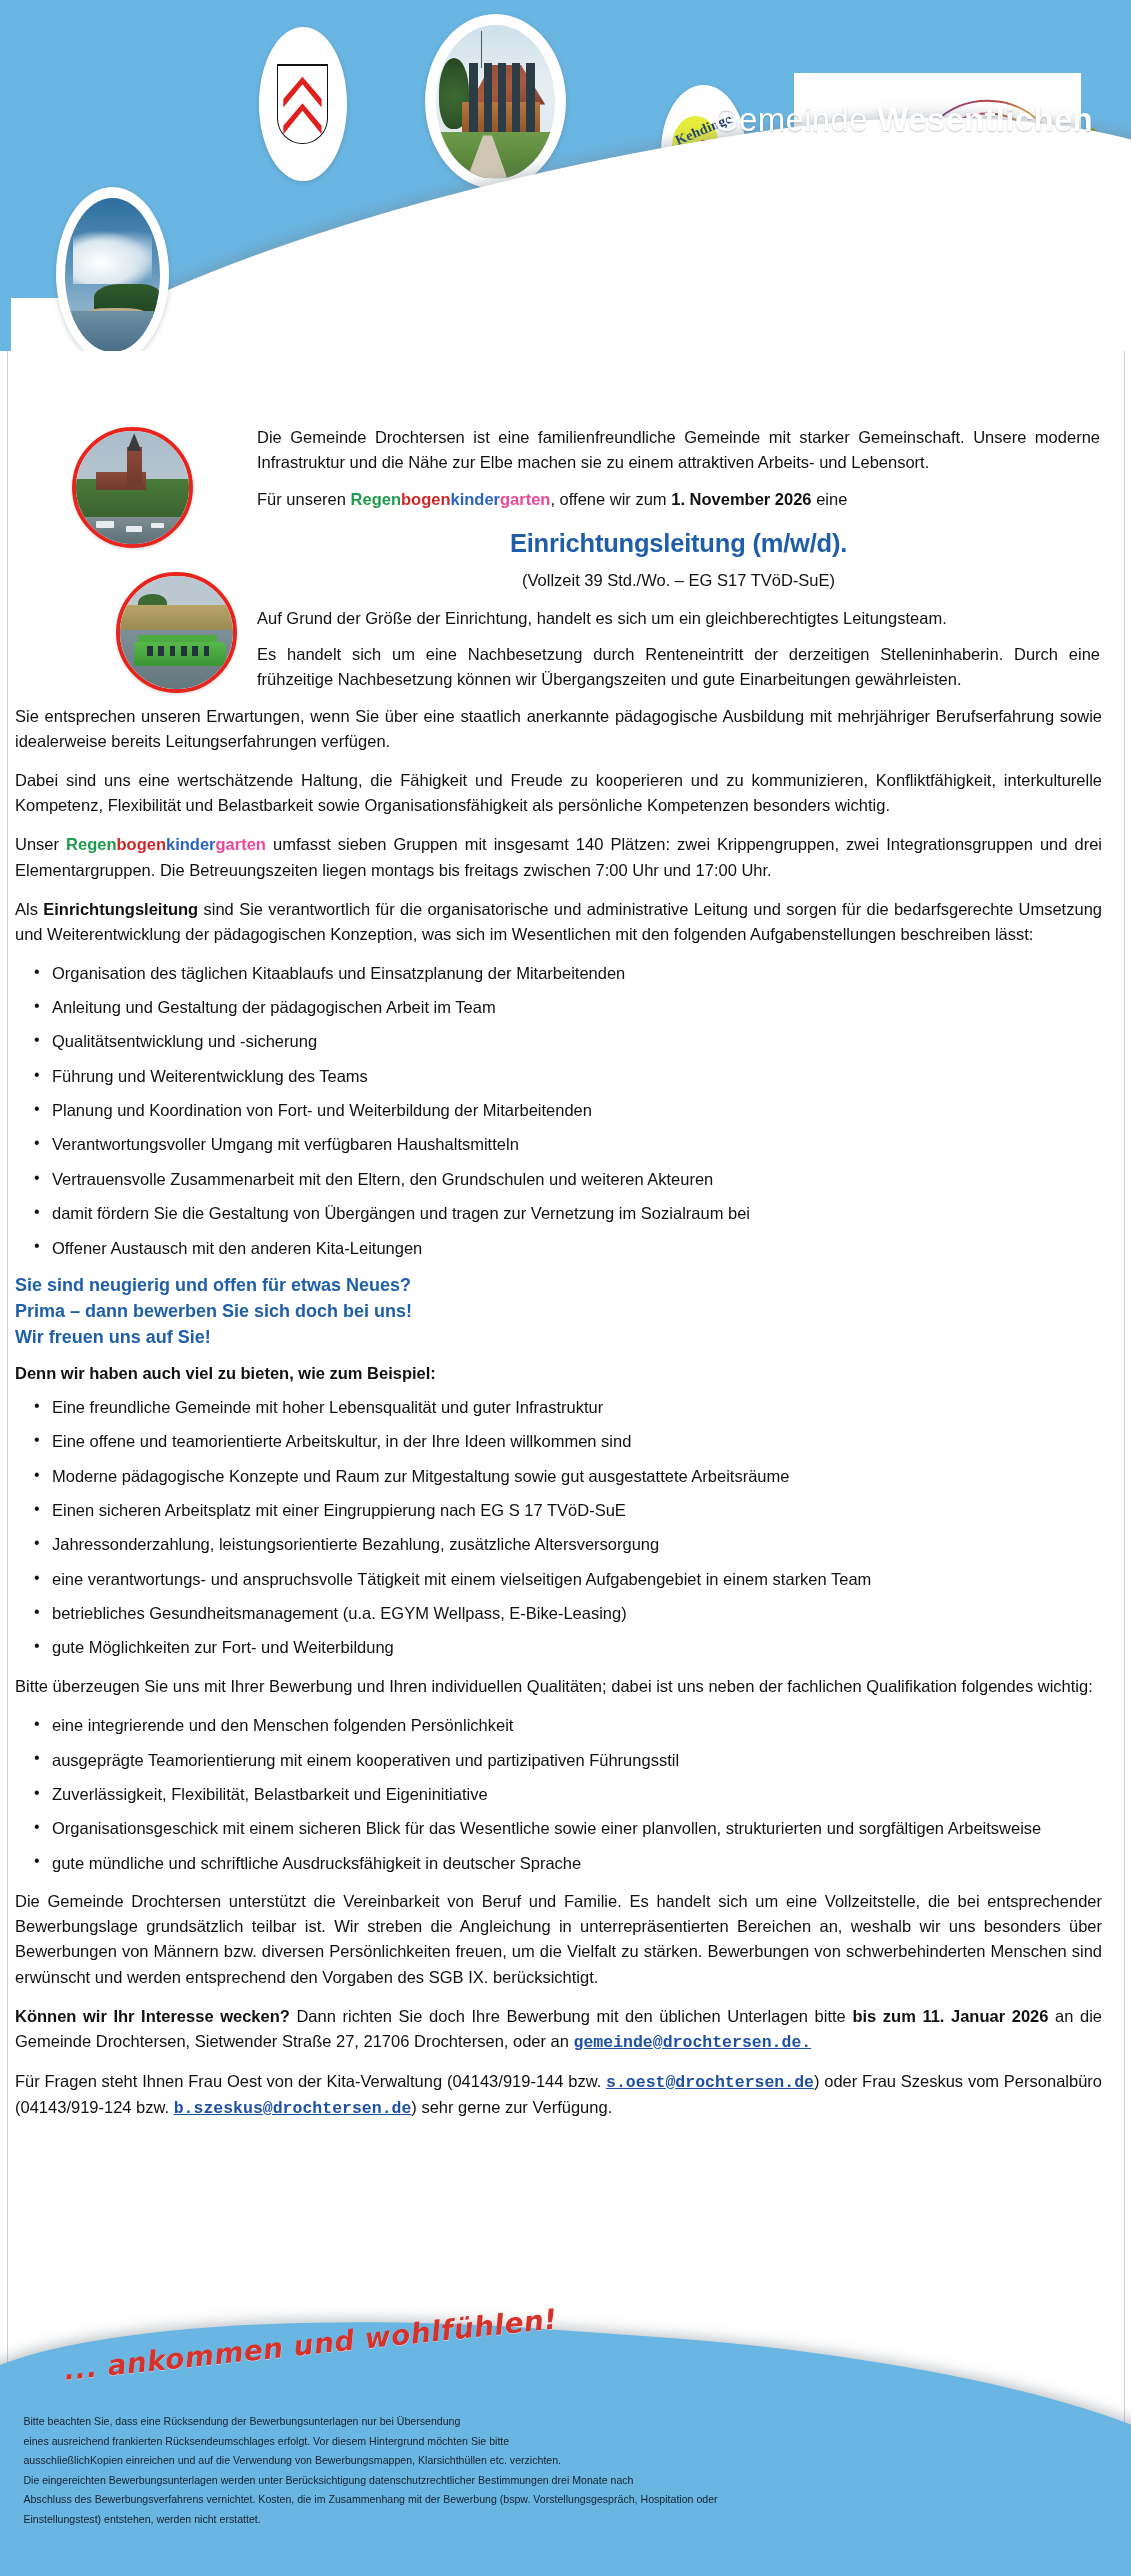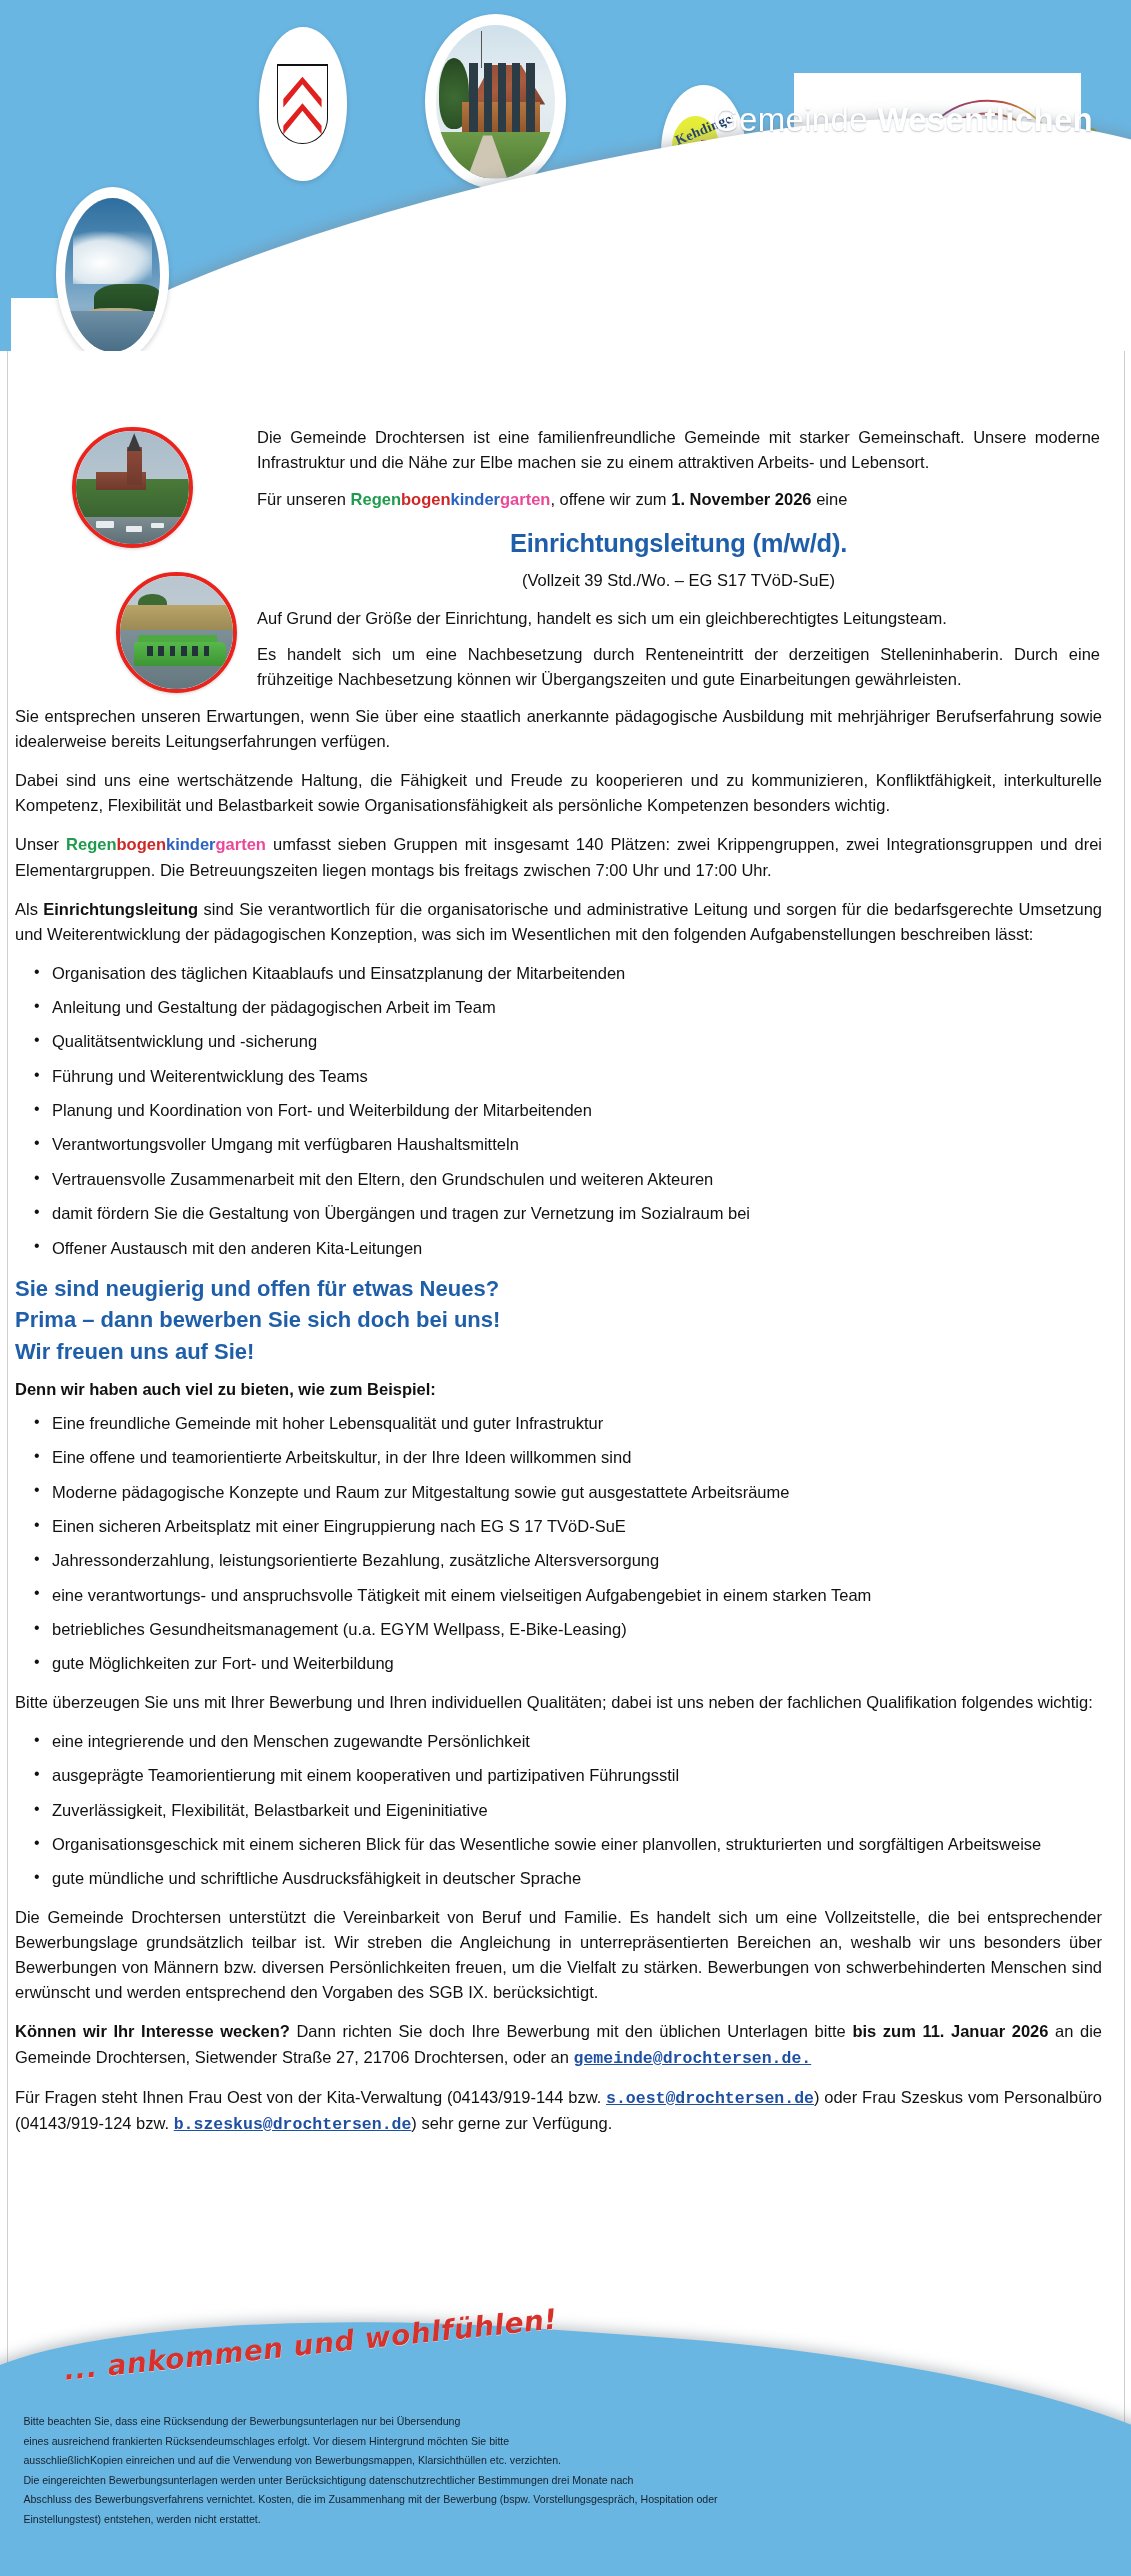--- a/index.html
+++ b/index.html
@@ -254,21 +254,21 @@
   ul.bullets li::before {
     content: "•";
     position: absolute;
     left: -18px; top: -1.1px;
     font-size: 16px;
     color: #111111;
   }
 
   .headline-blue {
     color: #1f5fa9;
-    font-size: 22px;
+    font-size: 18px;
     font-weight: 700;
     line-height: 1.32;
     margin: 14px 0 0 0;
   }
   .headline-blue div { margin-bottom: 2.1px; }
   .lead-bold {
     font-size: 16.5px; font-weight: 700; color:#111111;
     margin: 11.7px 0 8.5px 0;
   }
 
@@ -484,21 +484,21 @@
         <li>Einen sicheren Arbeitsplatz mit einer Eingruppierung nach EG S 17 TVöD-SuE</li>
         <li>Jahressonderzahlung, leistungsorientierte Bezahlung, zusätzliche Altersversorgung</li>
         <li>eine verantwortungs- und anspruchsvolle Tätigkeit mit einem vielseitigen Aufgabengebiet in einem starken Team</li>
         <li>betriebliches Gesundheitsmanagement (u.a. EGYM Wellpass, E-Bike-Leasing)</li>
         <li>gute Möglichkeiten zur Fort- und Weiterbildung</li>
       </ul>
 
       <p>Bitte überzeugen Sie uns mit Ihrer Bewerbung und Ihren individuellen Qualitäten; dabei ist uns neben der fachlichen Qualifikation folgendes wichtig:</p>
 
       <ul class="bullets">
-        <li>eine integrierende und den Menschen zugewandte Persönlichkeit</li>
+        <li>eine integrierende und den Menschen folgenden Persönlichkeit</li>
         <li>ausgeprägte Teamorientierung mit einem kooperativen und partizipativen Führungsstil</li>
         <li>Zuverlässigkeit, Flexibilität, Belastbarkeit und Eigeninitiative</li>
         <li>Organisationsgeschick mit einem sicheren Blick für das Wesentliche sowie einer planvollen, strukturierten und sorgfältigen Arbeitsweise</li>
         <li>gute mündliche und schriftliche Ausdrucksfähigkeit in deutscher Sprache</li>
       </ul>
 
       <p>Die Gemeinde Drochtersen unterstützt die Vereinbarkeit von Beruf und Familie. Es handelt sich um eine Vollzeitstelle, die bei entsprechender Bewerbungslage grundsätzlich teilbar ist. Wir streben die Angleichung in unterrepräsentierten Bereichen an, weshalb wir uns besonders über Bewerbungen von Männern bzw. diversen Persönlichkeiten freuen, um die Vielfalt zu stärken. Bewerbungen von schwerbehinderten Menschen sind erwünscht und werden entsprechend den Vorgaben des SGB IX. berücksichtigt.</p>
 
       <p><span class="bold">Können wir Ihr Interesse wecken?</span><span> Dann richten Sie doch Ihre Bewerbung mit den üblichen Unterlagen bitte </span><span class="bold">bis zum 11. Januar 2026</span><span> an die Gemeinde Drochtersen, Sietwender Straße 27, 21706 Drochtersen, oder an </span><a class="mail" href="#">gemeinde@drochtersen.de.</a></p>
 

